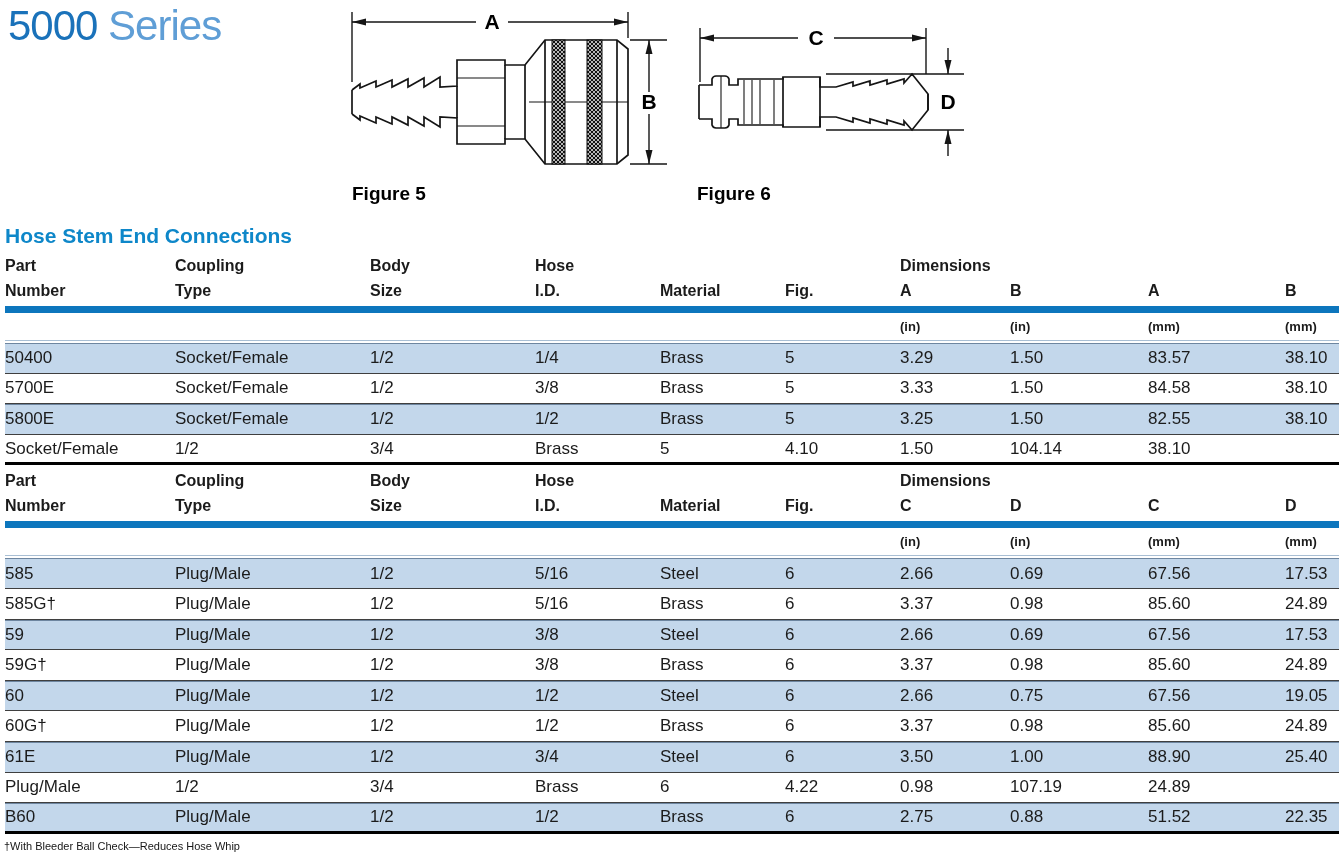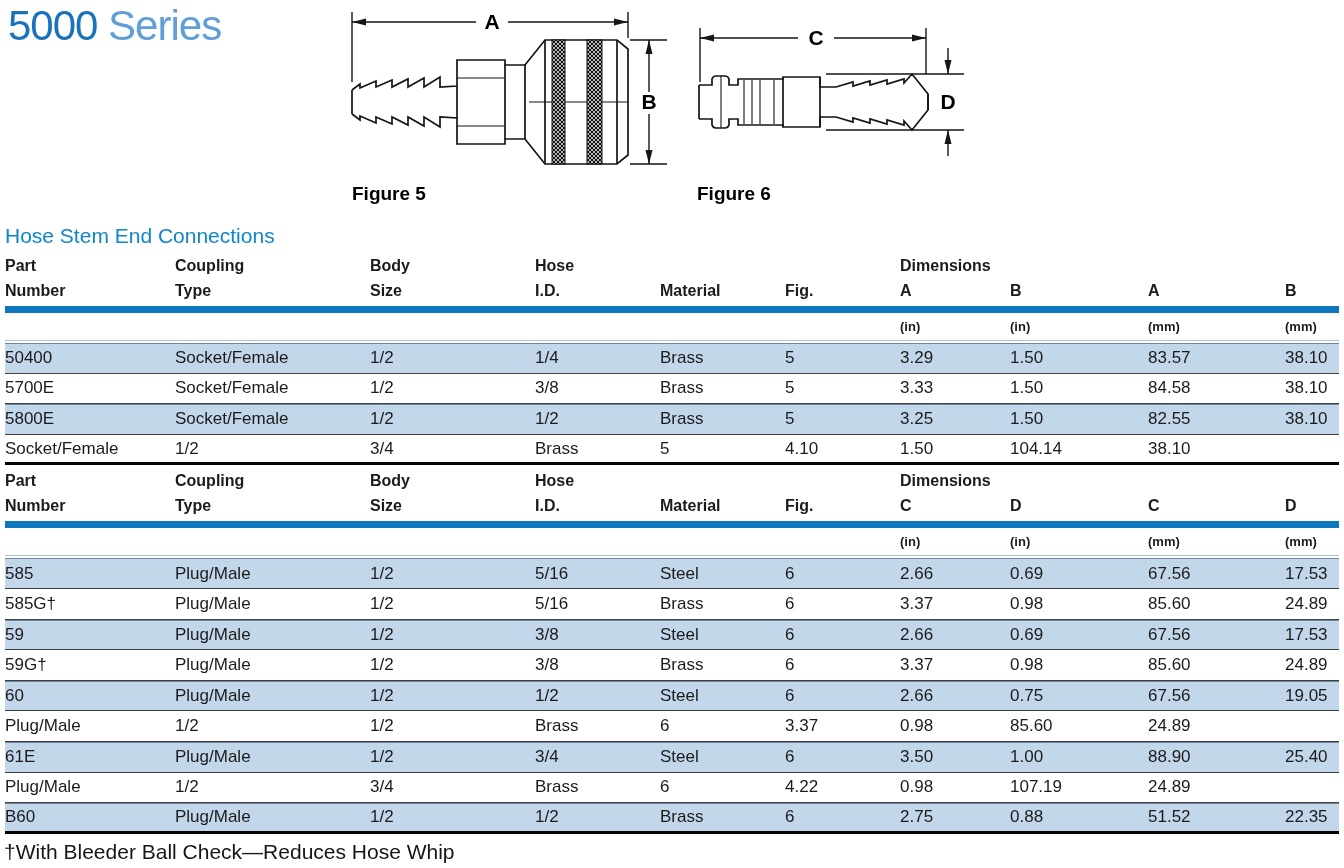--- a/index.html
+++ b/index.html
@@ -18,38 +18,38 @@
   #fig6{left:686px;}
   .fig-caption{position:absolute;top:183px;font-size:19px;font-weight:bold;color:#000;text-align:center;}
   #cap5{left:352px;}
   #cap6{left:697px;}
   svg text{font-family:"Liberation Sans",sans-serif;font-weight:bold;font-size:21px;fill:#000;}
   svg .ln{stroke:#151515;stroke-width:1.7;fill:none;}
   svg .thin{stroke:#151515;stroke-width:1.1;fill:none;}
   svg .dim{stroke:#151515;stroke-width:1.4;fill:none;}
   svg .ar{fill:#151515;stroke:none;}
   
-  .section-heading{position:absolute;top:224px;left:5px;font-size:21px;font-weight:normal;color:var(--heading,#0e87c9);text-align:center;}
+  .section-heading{position:absolute;top:224px;left:5px;font-size:21px;font-weight:bold;color:var(--heading,#0e87c9);text-align:center;}
   
   .tables{position:absolute;top:250px;left:5px;width:1334px;}
   .grid{display:grid;grid-template-columns:170px 195px 165px 125px 125px 115px 110px 138px 137px 54px;}
   .thead{padding-top:3px;}
   .hcell{overflow:visible;}
   .h-top,.h-label{height:25px;line-height:25px;font-size:16px;font-weight:bold;white-space:nowrap;}
   .rule-thick{height:7px;background:var(--accent-rule,#0d76bd);margin-top:3px;}
   .units{height:27px;}
   .ucell{display:flex;align-items:center;font-size:13px;font-weight:bold;text-align:center;}
   .rule-thin{height:1px;background:var(--rule-thin,#a9bfd4);}
   .tbody{margin-top:2px;text-align:right;}
   .trow{height:30.6px;box-sizing:border-box;border-bottom:1px solid #3f3f3f;}
   .trow.shaded{background:var(--row-shade,#c3d7eb);border-top:1px solid #6e86a0;}
   .tbody .trow:last-child{border-bottom:3px solid #000;}
   .tcell{display:flex;align-items:center;font-size:17px;white-space:nowrap;}
   
-  .footnote{position:absolute;top:840px;left:4px;font-size:21px;color:#161616;}
+  .footnote{position:absolute;top:840px;left:4px;font-size:11px;color:#161616;}
 </style>
 </head>
 <body style="--accent-rule: #0d76bd; --heading: #0e87c9; --title-primary: #1a72ba; --title-secondary: #5f9ed6; --row-shade: #c3d7eb; --rule-thin: #a9bfd4; --text: #1b1b1b;">
 
 <div class="page-title">
   <span class="t1">5000</span>
   <span class="t2">Series</span>
 </div>
 
 <svg id="fig5" class="fig-svg" width="340" height="172" viewBox="0 0 340 172">
@@ -346,20 +346,21 @@
           <div class="tcell">1/2</div>
           <div class="tcell">1/2</div>
           <div class="tcell">Steel</div>
           <div class="tcell">6</div>
           <div class="tcell">2.66</div>
           <div class="tcell">0.75</div>
           <div class="tcell">67.56</div>
           <div class="tcell">19.05</div>
         </div>
         <div class="trow grid">
+          <div class="tcell">60G†</div>
           <div class="tcell">Plug/Male</div>
           <div class="tcell">1/2</div>
           <div class="tcell">1/2</div>
           <div class="tcell">Brass</div>
           <div class="tcell">6</div>
           <div class="tcell">3.37</div>
           <div class="tcell">0.98</div>
           <div class="tcell">85.60</div>
           <div class="tcell">24.89</div>
         </div>

